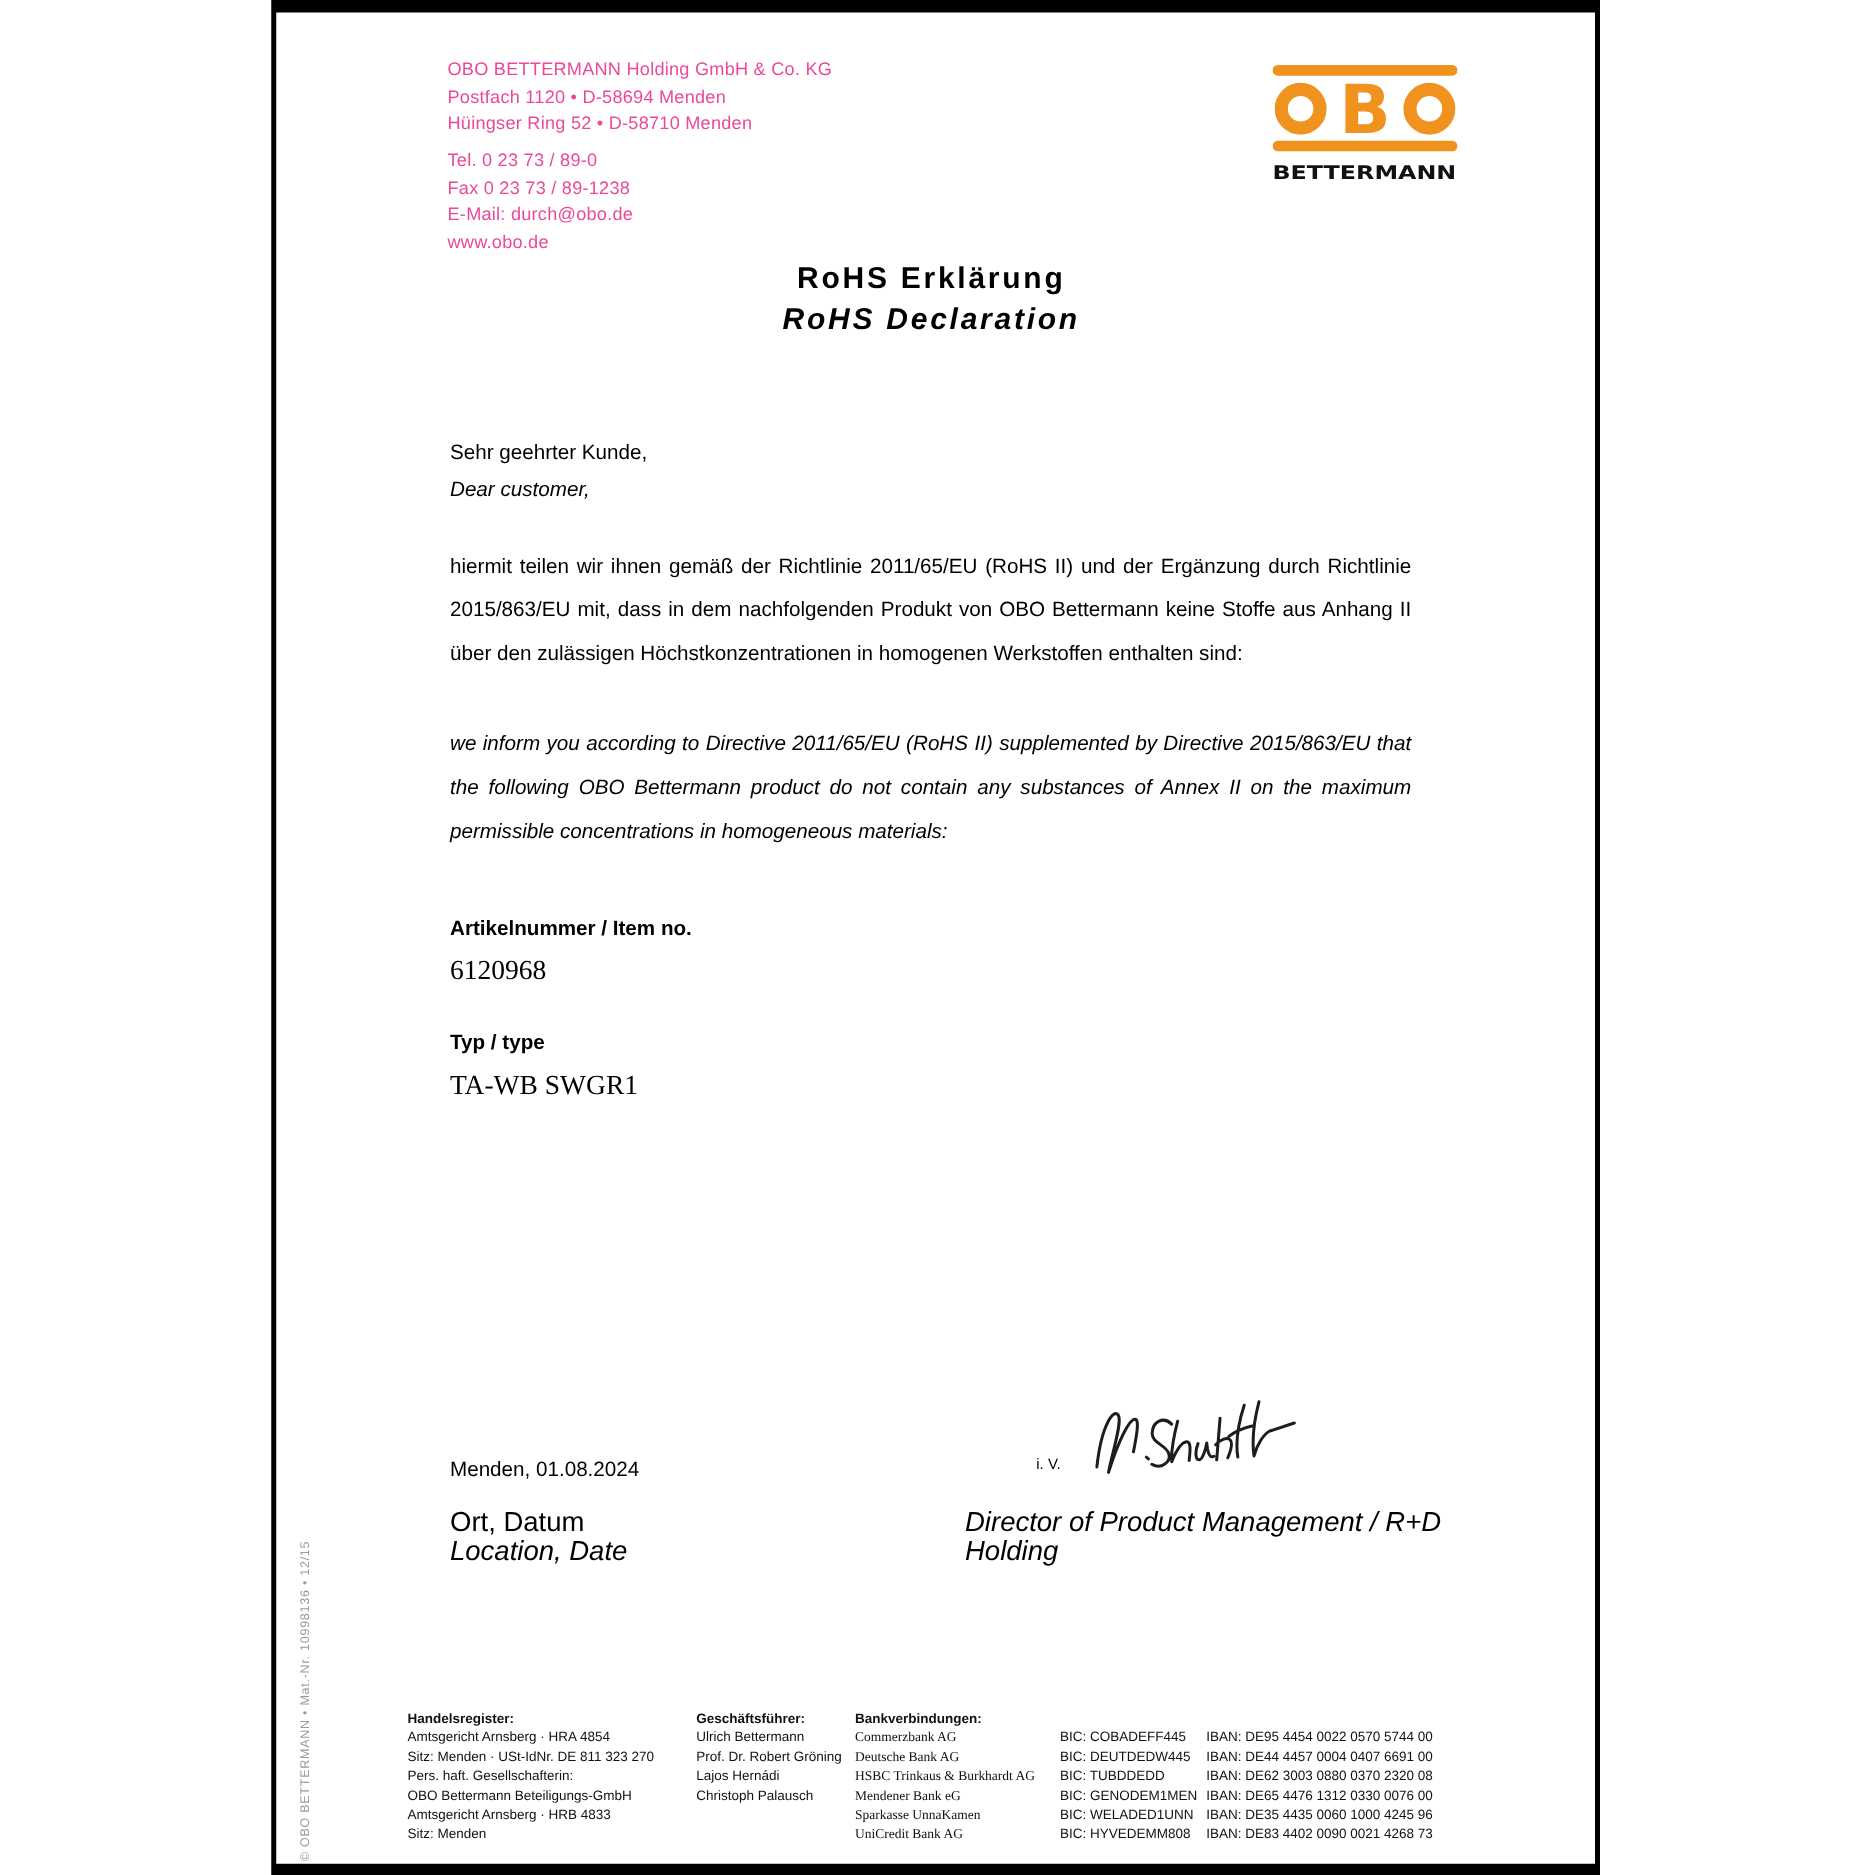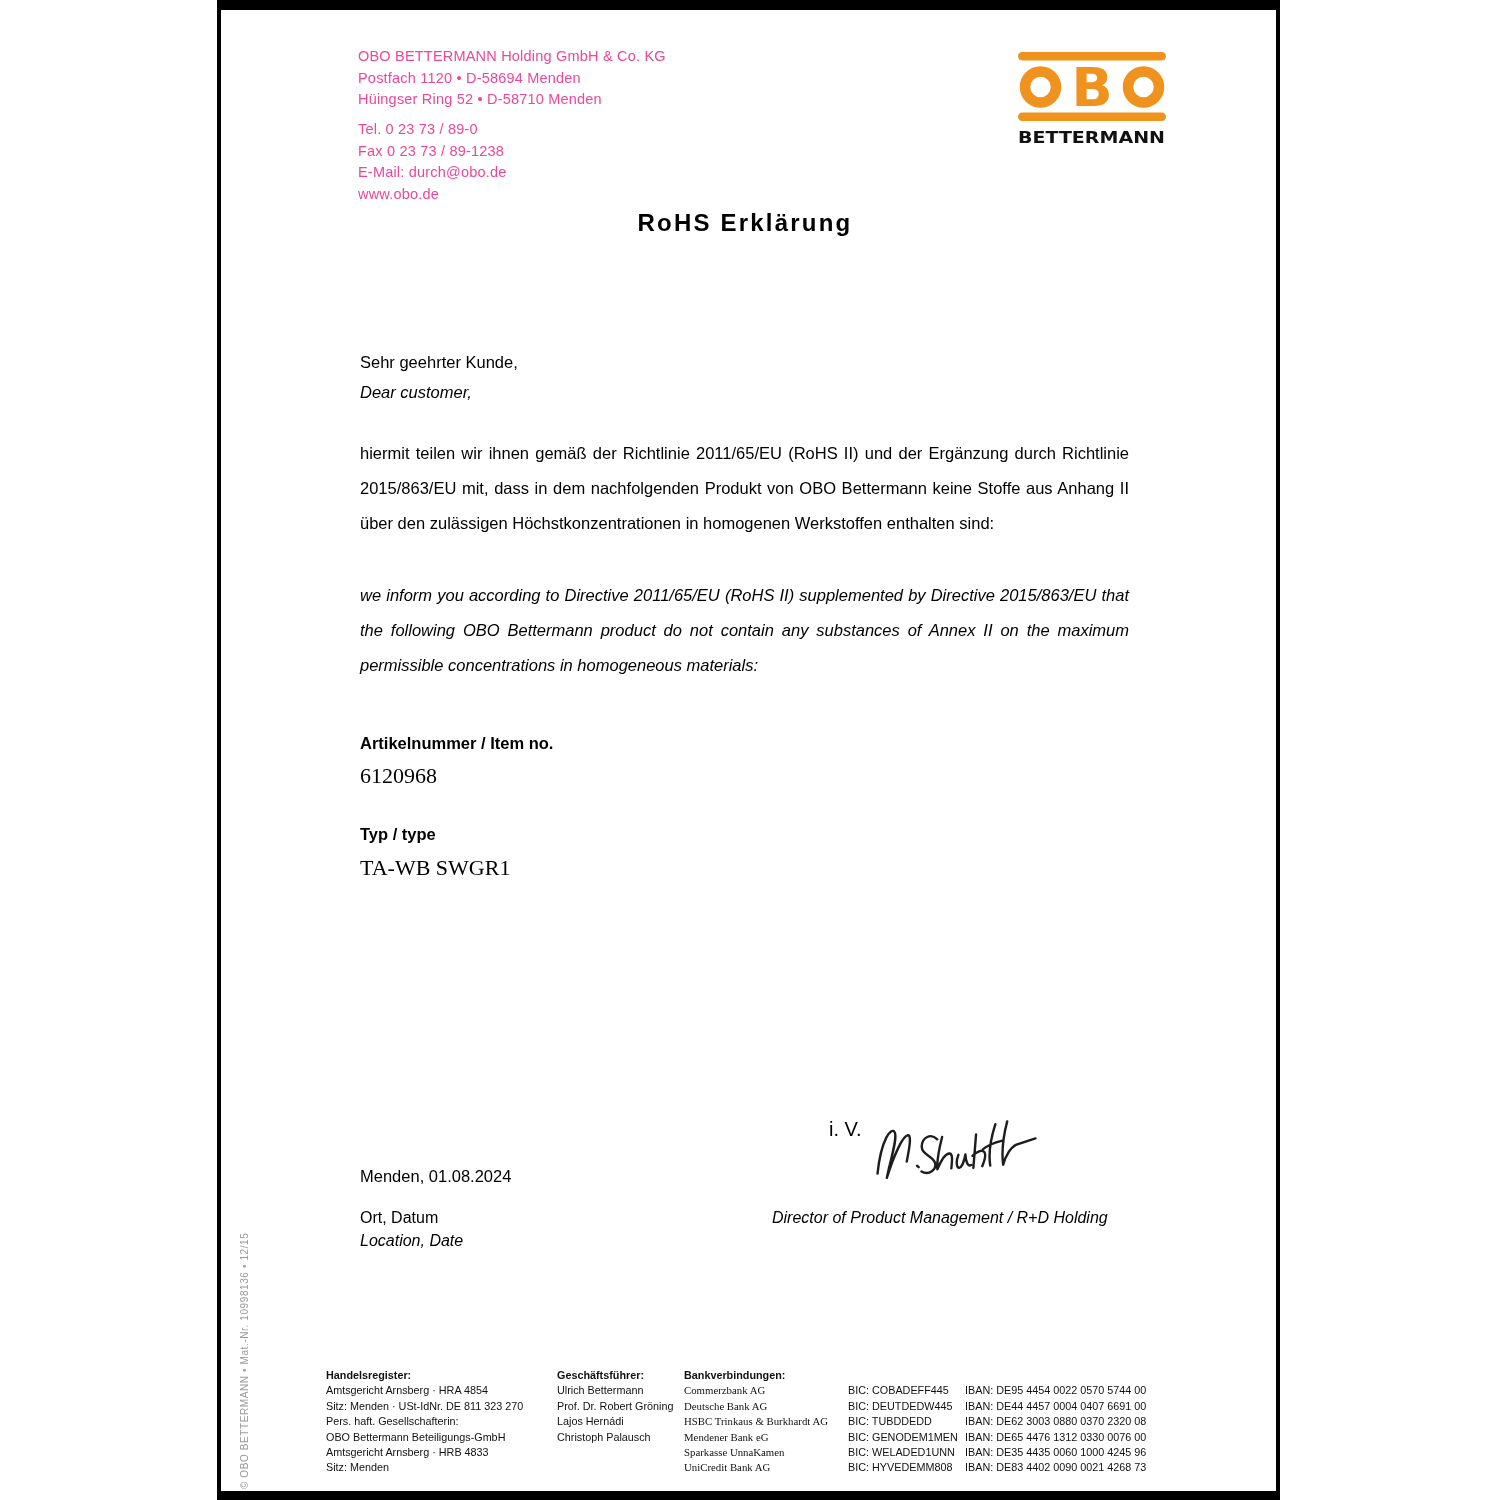--- a/index.html
+++ b/index.html
@@ -29,24 +29,24 @@
   .para{left:360px;top:436px;width:769px;font-size:16.5px;line-height:35px;text-align:justify;}
   .para-en{top:578px;font-style:italic;}
   
   .lbl{left:360px;font-size:16.5px;font-weight:bold;}
   .val{left:360px;font-family:"Liberation Serif", serif;font-size:22px;}
   .item-lbl{top:734px;}
   .item-val{top:763px;}
   .type-lbl{top:825px;}
   .type-val{top:855px;}
   
-  .iv{left:829px;top:1118px;font-size:20px;}
+  .iv{left:829px;top:1164px;font-size:12px;}
   .sig{left:866px;top:1110px;}
   .place-date{left:360px;top:1167px;font-size:16.5px;}
-  .sign-labels{font-size:16px;line-height:23px;}
+  .sign-labels{font-size:22px;line-height:23px;}
   .sign-left{left:360px;top:1206px;}
   .sign-right{left:772px;top:1206px;width:420px;}
   
   .side-note{
     left:239px;top:1489px;transform:rotate(-90deg);transform-origin:0 0;
     font-size:10px;color:#9a9a9a;white-space:nowrap;letter-spacing:.6px;
   }
   
   .footer{font-size:10.8px;line-height:15.4px;color:#111;}
   .f-head{font-weight:bold;}
@@ -79,20 +79,21 @@
   <rect x="0" y="2" width="148" height="8.5" rx="4.2" fill="#F0921E"></rect>
   <circle cx="22.5" cy="37" r="15.5" fill="none" stroke="#F0921E" stroke-width="10.5"></circle>
   <text x="74" y="56" text-anchor="middle" font-family="DejaVu Sans, sans-serif" font-size="54" font-weight="bold" fill="#F0921E">B</text>
   <circle cx="125.5" cy="37" r="15.5" fill="none" stroke="#F0921E" stroke-width="10.5"></circle>
   <rect x="0" y="62.5" width="148" height="8.5" rx="4.2" fill="#F0921E"></rect>
   <text x="0" y="93" textLength="147" lengthAdjust="spacingAndGlyphs" font-family="DejaVu Sans, sans-serif" font-size="15" font-weight="bold" fill="#111">BETTERMANN</text>
 </svg>
 
 <div class="abs title-block">
   <div>RoHS Erklärung</div>
+  <div class="it">RoHS Declaration</div>
 </div>
 
 <div class="abs salutation">
   <div>Sehr geehrter Kunde,</div>
   <div class="it">Dear customer,</div>
 </div>
 
 <div class="abs para">hiermit teilen wir ihnen gemäß der Richtlinie 2011/65/EU (RoHS II) und der Ergänzung durch Richtlinie 2015/863/EU mit, dass in dem nachfolgenden Produkt von OBO Bettermann keine Stoffe aus Anhang II über den zulässigen Höchstkonzentrationen in homogenen Werkstoffen enthalten sind:</div>
 <div class="abs para para-en">we inform you according to Directive 2011/65/EU (RoHS II) supplemented by Directive 2015/863/EU that the following OBO Bettermann product do not contain any substances of Annex II on the maximum permissible concentrations in homogeneous materials:</div>
 

